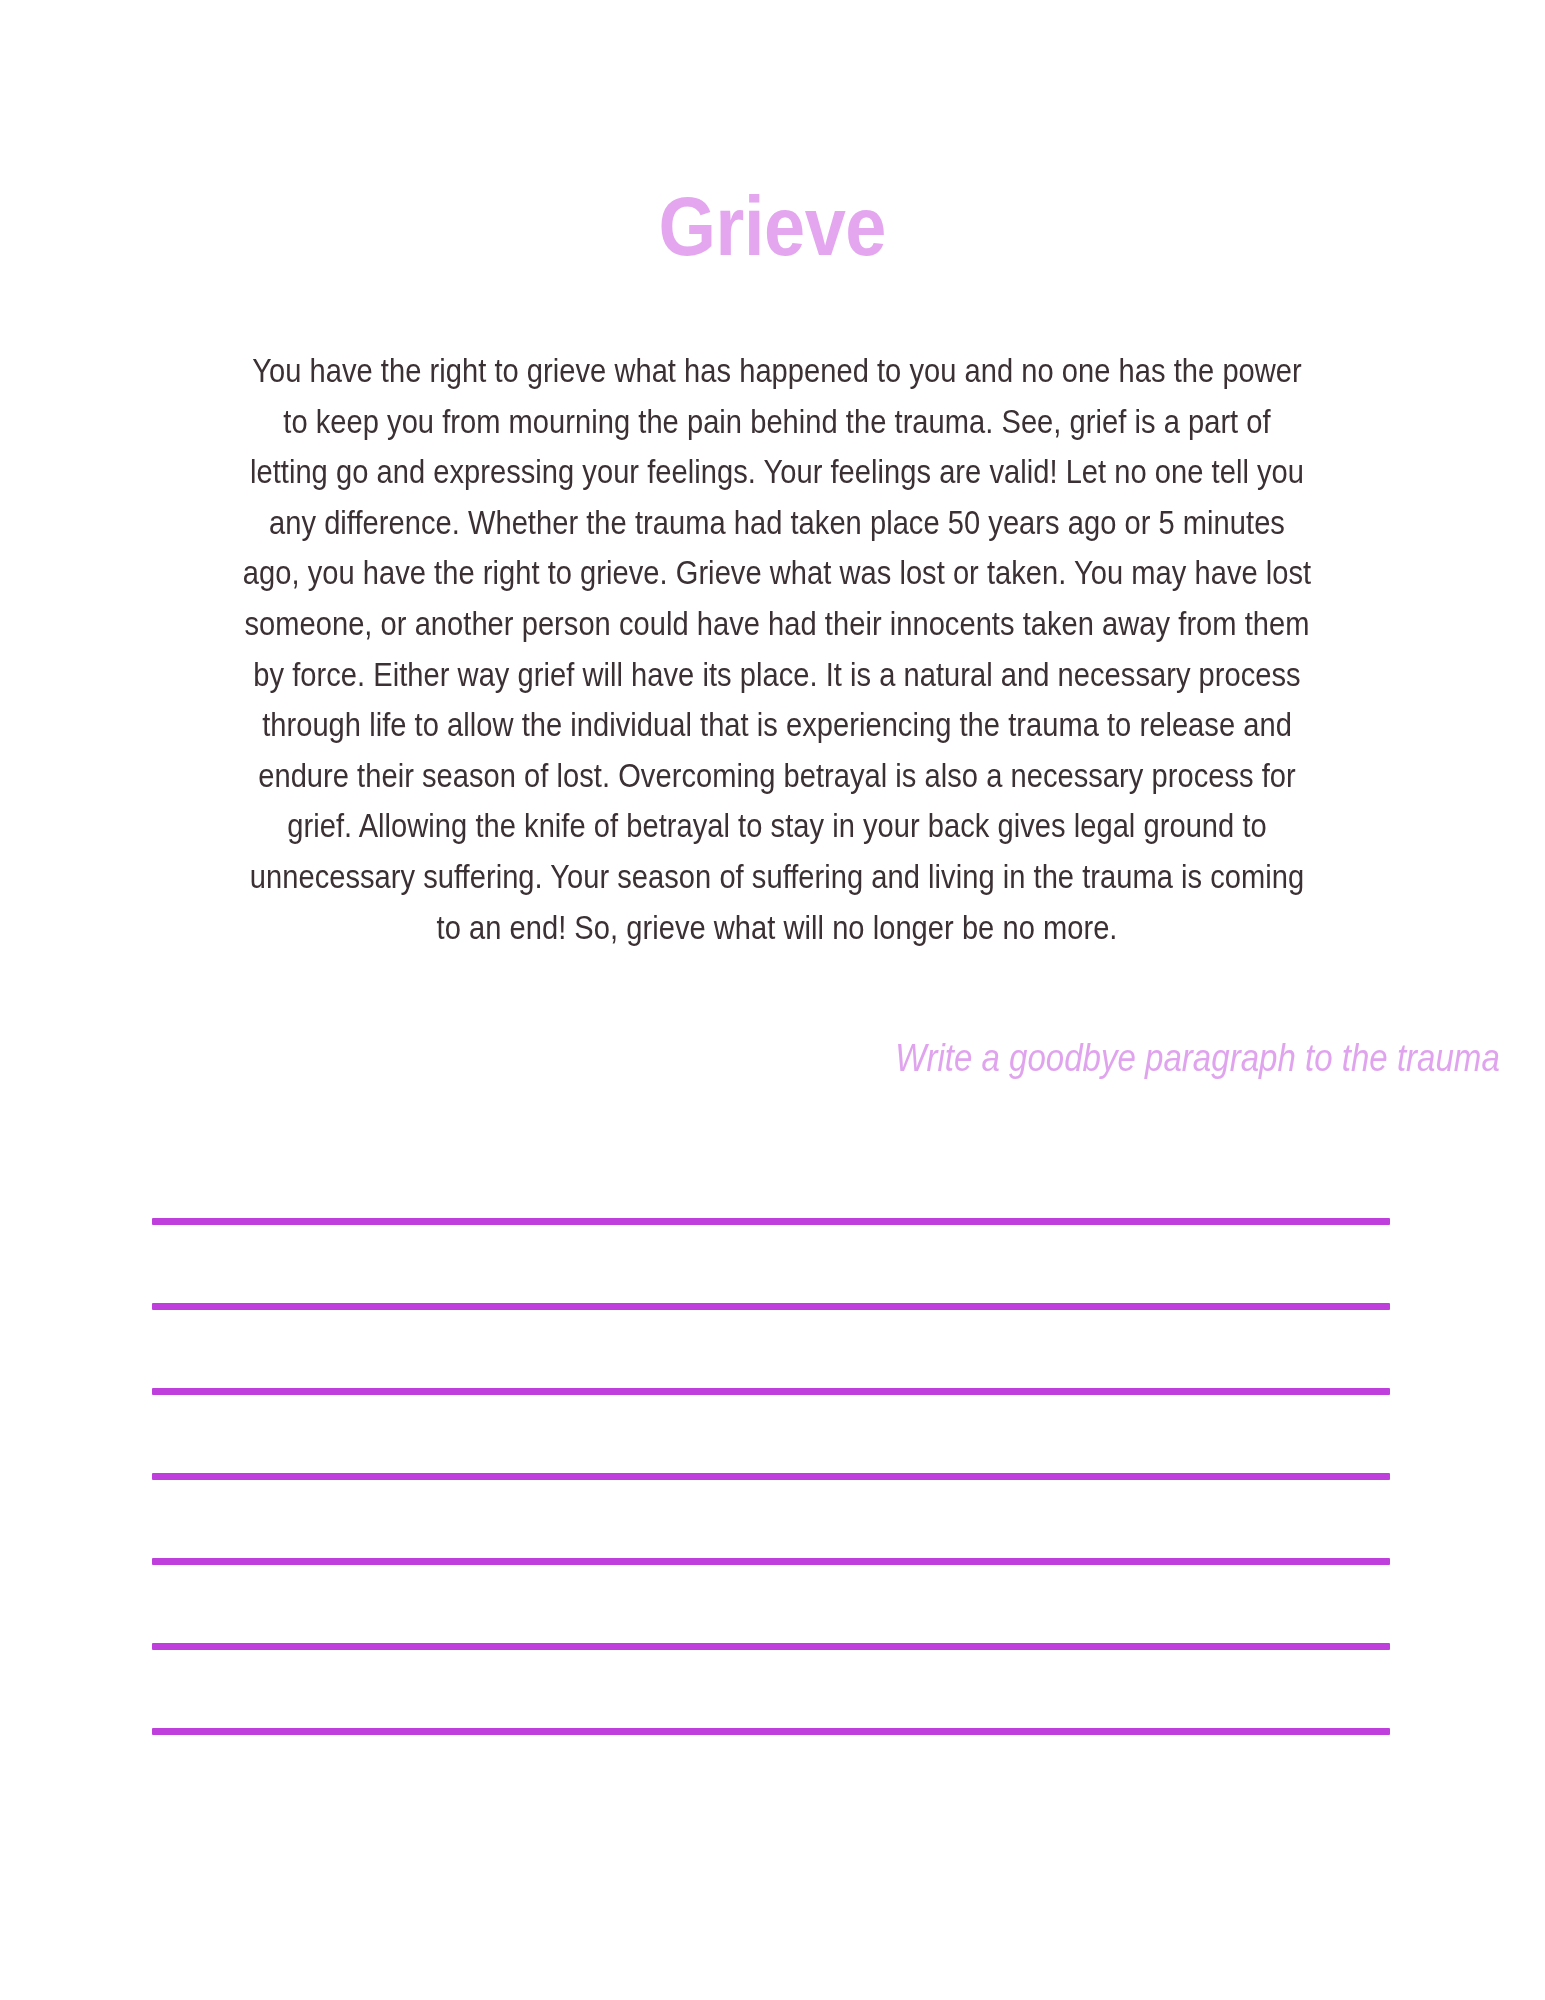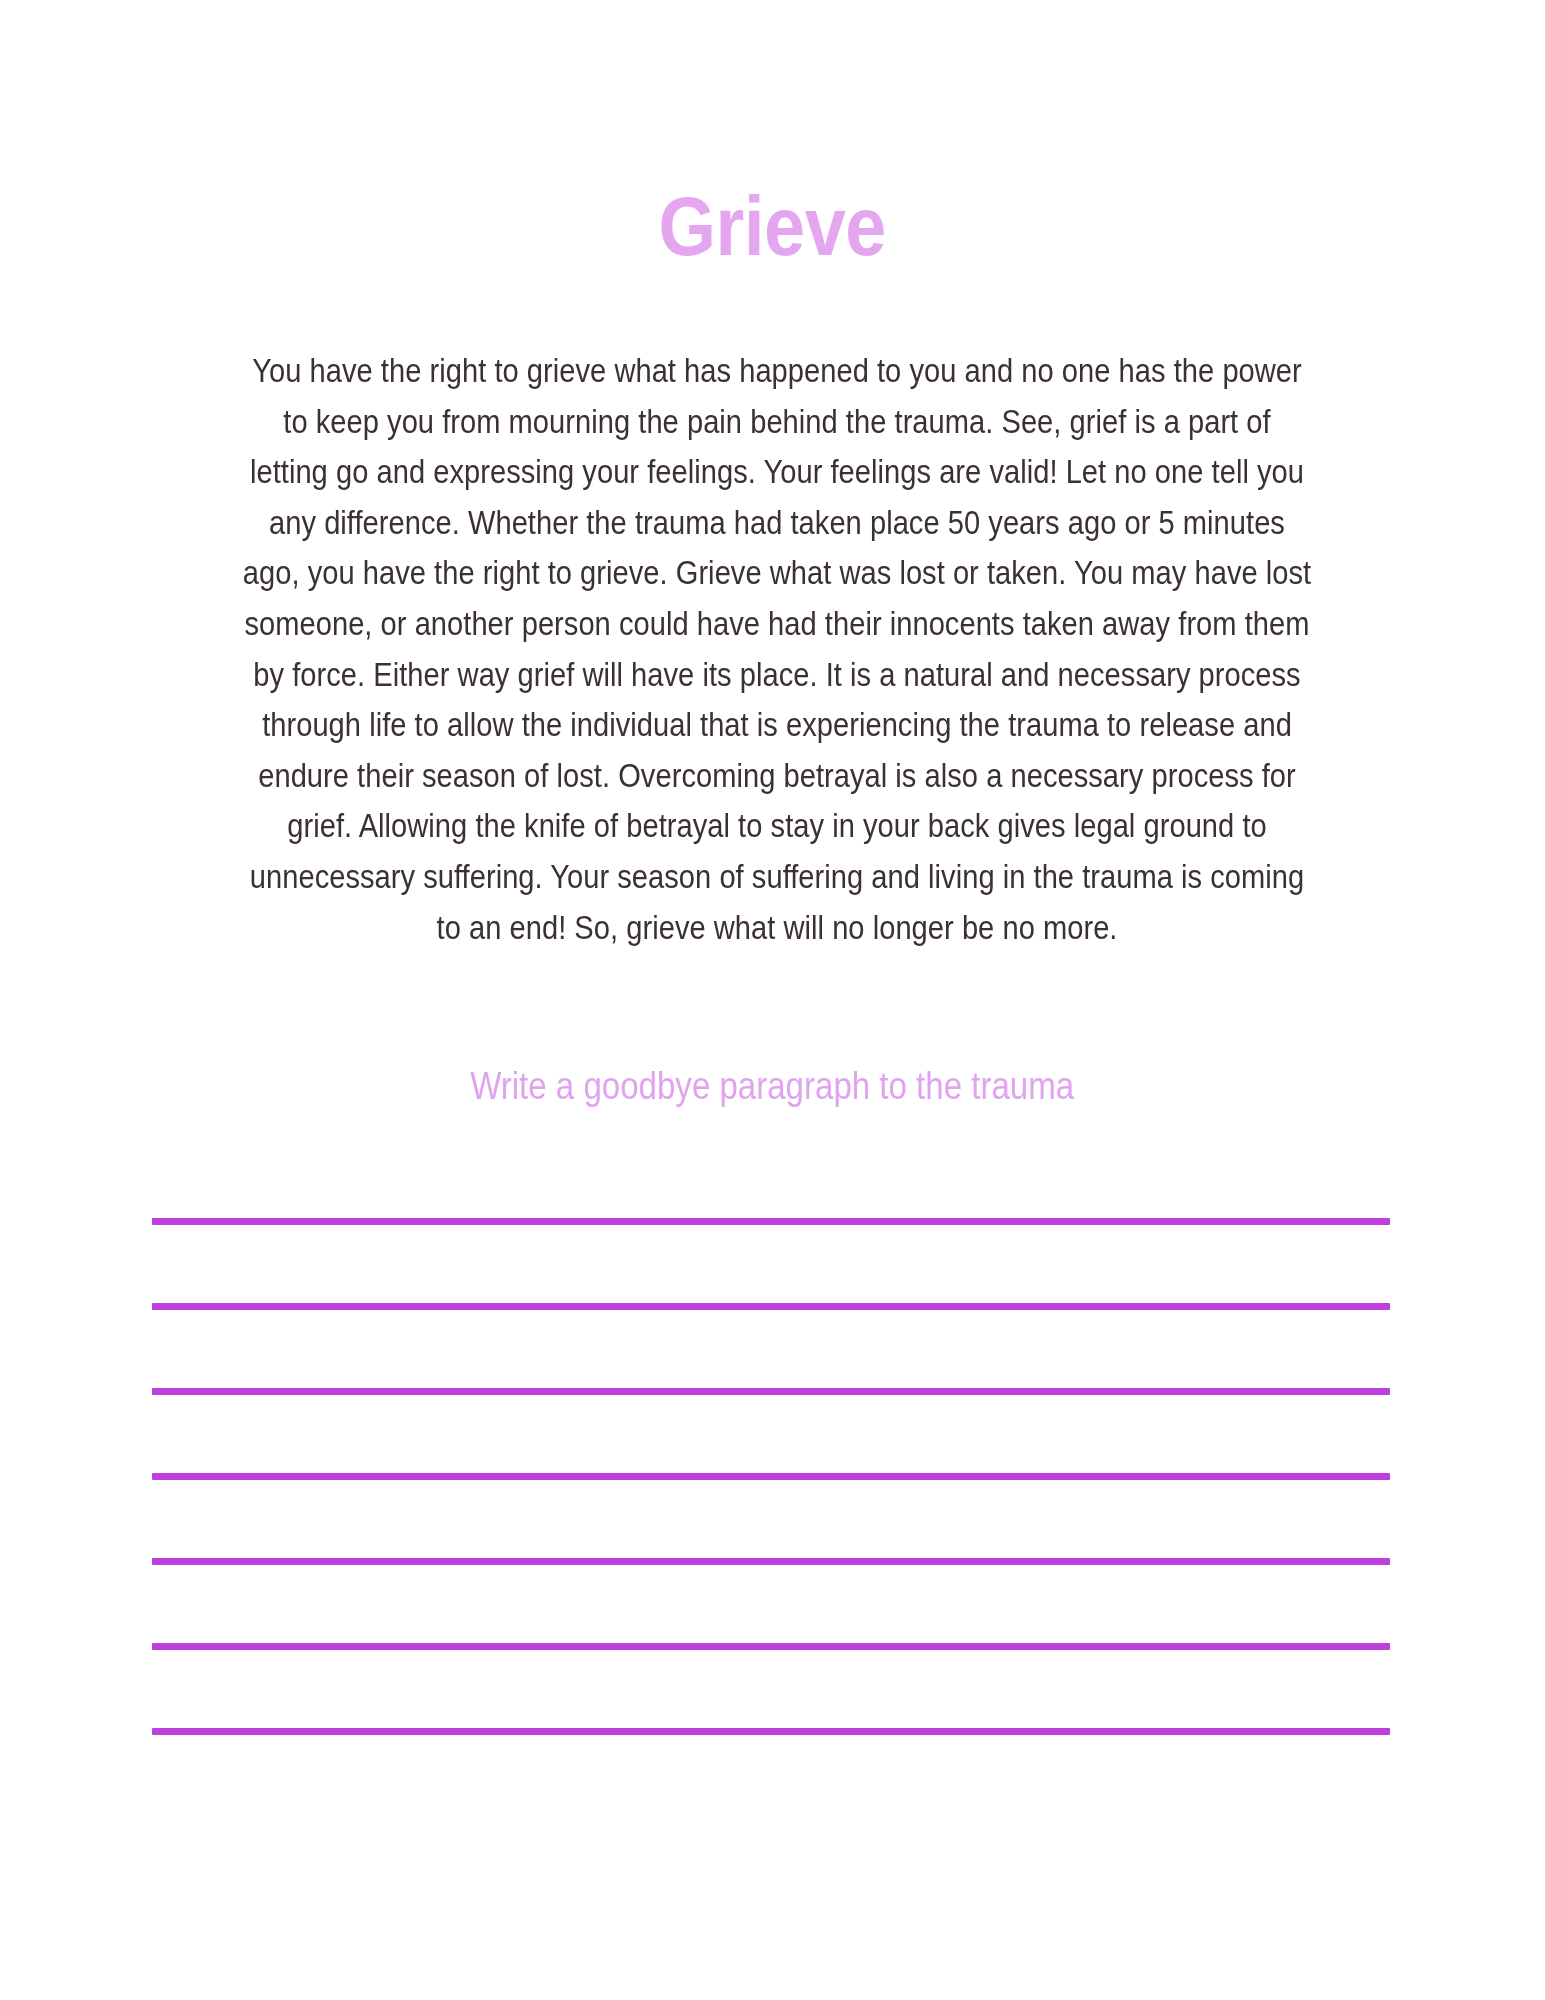--- a/index.html
+++ b/index.html
@@ -60,24 +60,25 @@
     text-align: center;
     transform: scaleX(0.855);
     transform-origin: top center;
     margin: 0;
     letter-spacing: 0.05px;
   }
 
   
   .prompt-wrap {
     position: absolute;
-    top: 1064px;
+    top: 1036px;
     left: 0;
     width: 1545px;
-    text-align: center;
+    text-align: right;
+    font-style: italic;
   }
 
   .prompt-text {
     display: inline-block;
     font-family: "Liberation Sans", sans-serif;
     font-weight: 400;
     font-size: 38px;
     line-height: 1.2;
     color: #e0a4ee;
     transform: scaleX(0.87);

